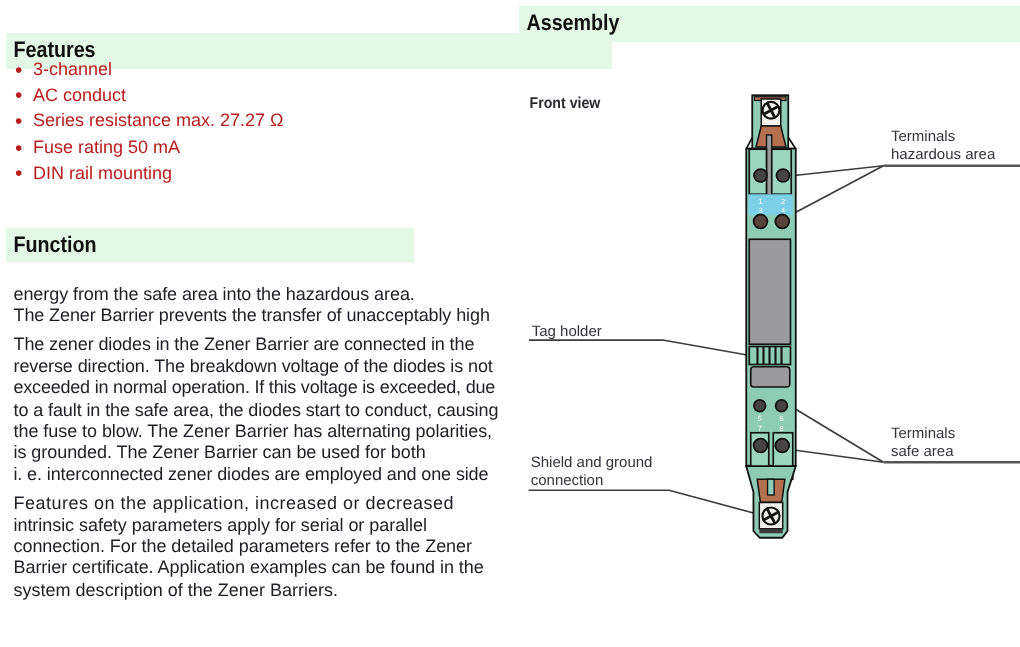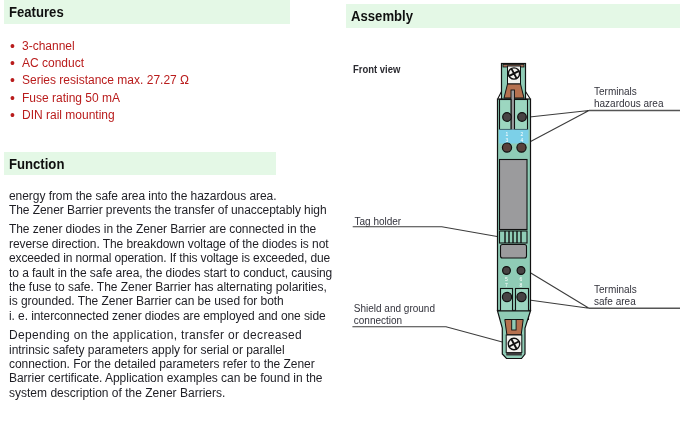--- a/index.html
+++ b/index.html
@@ -1,21 +1,21 @@
 <!DOCTYPE html>
 <html><head>
 <meta charset="utf-8">
 <style>
   html,body{margin:0;padding:0;}
   body{width:680px;height:431px;position:relative;background:#fff;
        font-family:"Liberation Sans",sans-serif;overflow:hidden;}
   .bar{position:absolute;height:23.5px;background:#e4f8e6;color:#101010;
        font-weight:bold;font-size:15px;line-height:23.5px;}
   .bar span{display:inline-block;transform:scaleX(0.875);transform-origin:0 50%;margin-left:5px;}
-  #barFeat{left:4px;top:0;width:286px;}
+  #barFeat{left:4px;top:22px;width:404px;}
   #barFunc{left:4px;top:151.5px;width:272px;}
   #barAsm{left:346px;top:4px;width:384px;}
   #feat{position:absolute;left:10px;top:38px;font-size:12px;color:#b91c1c;}
   #feat .li{position:relative;padding-left:12px;height:17.2px;line-height:17.2px;}
   #feat .li:before{content:"\2022";position:absolute;left:0;top:0;font-size:14px;}
   #func{position:absolute;left:9px;top:188.6px;width:322px;font-size:12px;
         line-height:14.4px;color:#1e1e24;}
   #func .pgap{height:5px;} #func .ln{white-space:nowrap;}
     .lbl{position:absolute;font-size:10px;line-height:12px;color:#33333c;}
   #fv{position:absolute;left:353px;top:63px;font-size:10.5px;font-weight:bold;color:#2a2a30;
@@ -35,25 +35,25 @@
 </div>
 <div class="bar" id="barFunc"><span>Function</span></div>
 <div id="func">
 <div class="ln" style="letter-spacing:-0.0534px">energy from the safe area into the hazardous area.</div>
 <div class="ln" style="letter-spacing:-0.0662px">The Zener Barrier prevents the transfer of unacceptably high</div>
 <div class="pgap"></div>
 <div class="ln" style="letter-spacing:-0.0745px">The zener diodes in the Zener Barrier are connected in the</div>
 <div class="ln" style="letter-spacing:-0.0735px">reverse direction. The breakdown voltage of the diodes is not</div>
 <div class="ln" style="letter-spacing:-0.1371px">exceeded in normal operation. If this voltage is exceeded, due</div>
 <div class="ln" style="letter-spacing:-0.0668px">to a fault in the safe area, the diodes start to conduct, causing</div>
-<div class="ln" style="letter-spacing:-0.0358px">the fuse to safe. The Zener Barrier has alternating polarities,</div>
+<div class="ln" style="letter-spacing:-0.0358px">the fuse to blow. The Zener Barrier has alternating polarities,</div>
 <div class="ln" style="letter-spacing:-0.0365px">is grounded. The Zener Barrier can be used for both</div>
 <div class="ln" style="letter-spacing:-0.0839px">i. e. interconnected zener diodes are employed and one side</div>
 <div class="pgap"></div>
-<div class="ln" style="letter-spacing:0.3308px">Depending on the application, transfer or decreased</div>
+<div class="ln" style="letter-spacing:0.3308px">Features on the application, increased or decreased</div>
 <div class="ln" style="letter-spacing:-0.0330px">intrinsic safety parameters apply for serial or parallel</div>
 <div class="ln" style="letter-spacing:-0.0444px">connection. For the detailed parameters refer to the Zener</div>
 <div class="ln" style="letter-spacing:-0.0330px">Barrier certificate. Application examples can be found in the</div>
 <div class="ln" style="letter-spacing:0.0065px">system description of the Zener Barriers.</div>
 </div>
 
 <div id="fv">Front view</div>
 <div class="lbl" style="left:594px;top:86.2px;">Terminals<br>hazardous area</div>
 <div class="lbl" style="left:594px;top:283.6px;">Terminals<br>safe area</div>
 <div class="lbl" style="left:354.5px;top:216px;">Tag holder</div>

